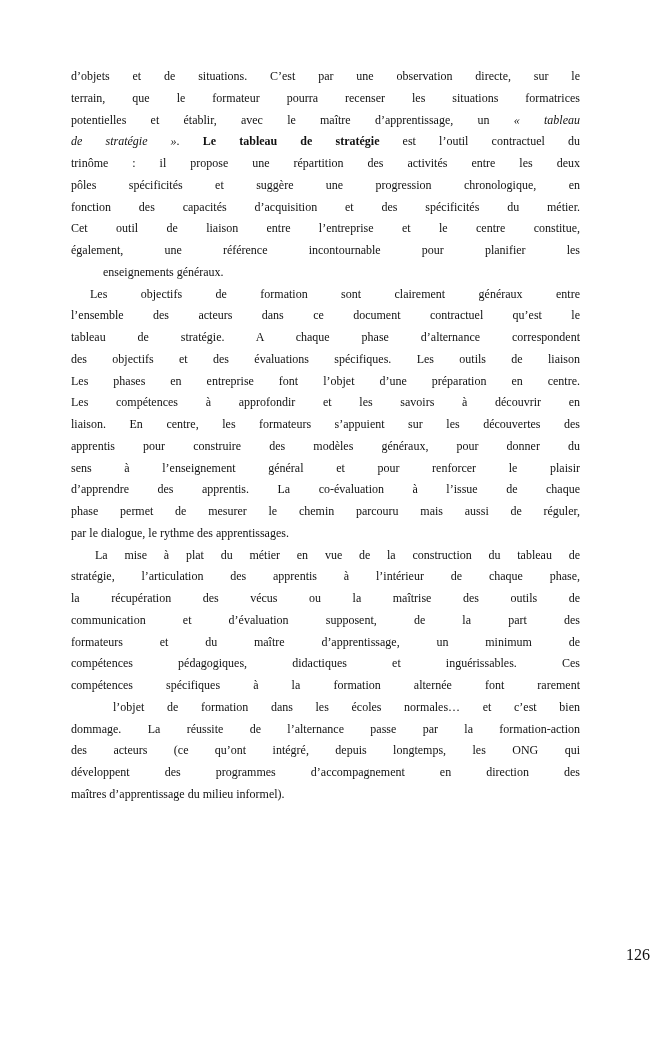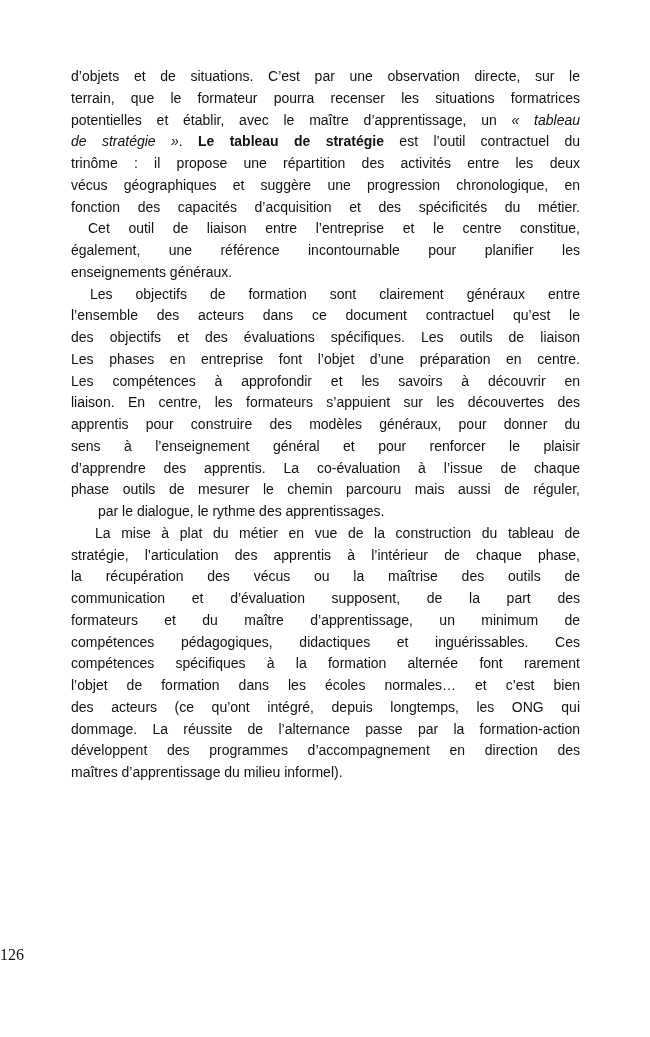--- a/index.html
+++ b/index.html
@@ -2,81 +2,82 @@
 <html><head>
 <meta charset="utf-8">
 <style>
   html, body { margin: 0; padding: 0; background: #ffffff; }
   body { width: 650px; height: 1037px; position: relative; overflow: hidden; }
   .page {
     position: absolute; left: 0; top: 0; width: 650px; height: 1037px; background: #ffffff;
   }
   .text-block {
     position: absolute; left: 71px; top: 66px; width: 509px;
-    font-family: Liberation Sans, sans-serif;
-    font-size: 14px; line-height: 21.75px; color: #111111;
+    font-family: Liberation Serif, serif;
+    font-size: 12px; line-height: 21.75px; color: #111111;
   }
   .line {
     display: block; height: 21.75px; white-space: nowrap;
     text-align: justify; text-align-last: justify;
   }
   .line.last { text-align-last: left; }
   .line.indent { padding-left: 19px; }
   .line.indent2 { padding-left: 24px; }
   .it { font-style: italic; }
   .b { font-weight: bold; }
   .page-number {
-    position: absolute; left: 0; width: 650px; top: 946px; text-align: left;
+    position: absolute; left: 0; width: 650px; top: 946px; text-align: right;
     font-family: "Liberation Serif", "DejaVu Serif", serif; font-size: 16px; color: #111111;
   }
 </style>
 </head>
 <body>
 
 <div class="page">
   <div class="text-block">
 
     <div>
       <span class="line" style="white-space: normal;"><span>d’objets et de situations. C’est par une observation directe, sur le</span></span>
       <span class="line" style="white-space: normal;"><span>terrain, que le formateur pourra recenser les situations formatrices</span></span>
       <span class="line" style="white-space: normal;"><span>potentielles et établir, avec le maître d’apprentissage, un </span><span class="it">« tableau</span></span>
       <span class="line" style="white-space: normal;"><span class="it">de stratégie »</span><span>. </span><span class="b">Le tableau de stratégie</span><span> est l’outil contractuel du</span></span>
       <span class="line" style="white-space: normal;"><span>trinôme : il propose une répartition des activités entre les deux</span></span>
-      <span class="line" style="white-space: normal;"><span>vécus géographiques et suggère une progression chronologique, en</span></span>
+      <span class="line" style="white-space: normal;"><span>pôles spécificités et suggère une progression chronologique, en</span></span>
       <span class="line" style="white-space: normal;"><span>fonction des capacités d’acquisition et des spécificités du métier.</span></span>
-      <span class="line" style="white-space: normal; margin-left: 17px;"><span>Cet outil de liaison entre l’entreprise et le centre constitue,</span></span>
+      <span class="line" style="white-space: normal;"><span>Cet outil de liaison entre l’entreprise et le centre constitue,</span></span>
       <span class="line" style="white-space: normal;"><span>également, une référence incontournable pour planifier les</span></span>
-      <span class="line last" style="white-space: normal;"><span>enseignements généraux.</span></span>
+      <span class="line last" style="white-space: normal; margin-left: 32px;"><span>enseignements généraux.</span></span>
     </div>
 
     <div>
       <span class="line indent" style="white-space: normal;"><span>Les objectifs de formation sont clairement généraux entre</span></span>
       <span class="line" style="white-space: normal;"><span>l’ensemble des acteurs dans ce document contractuel qu’est le</span></span>
+      <span class="line" style="white-space: normal;"><span>tableau de stratégie. A chaque phase d’alternance correspondent</span></span>
       <span class="line" style="white-space: normal;"><span>des objectifs et des évaluations spécifiques. Les outils de liaison</span></span>
       <span class="line" style="white-space: normal;"><span>Les phases en entreprise font l’objet d’une préparation en centre.</span></span>
       <span class="line" style="white-space: normal;"><span>Les compétences à approfondir et les savoirs à découvrir en</span></span>
       <span class="line" style="white-space: normal;"><span>liaison. En centre, les formateurs s’appuient sur les découvertes des</span></span>
       <span class="line" style="white-space: normal;"><span>apprentis pour construire des modèles généraux, pour donner du</span></span>
       <span class="line" style="white-space: normal;"><span>sens à l’enseignement général et pour renforcer le plaisir</span></span>
       <span class="line" style="white-space: normal;"><span>d’apprendre des apprentis. La co-évaluation à l’issue de chaque</span></span>
-      <span class="line" style="white-space: normal;"><span>phase outils de mesurer le chemin parcouru mais aussi de réguler,</span></span>
-      <span class="line last" style="white-space: normal; margin-left: 27px;"><span>par le dialogue, le rythme des apprentissages.</span></span>
+      <span class="line" style="white-space: normal;"><span>phase permet de mesurer le chemin parcouru mais aussi de réguler,</span></span>
+      <span class="line last" style="white-space: normal;"><span>par le dialogue, le rythme des apprentissages.</span></span>
     </div>
 
     <div>
       <span class="line indent2" style="white-space: normal;"><span>La mise à plat du métier en vue de la construction du tableau de</span></span>
       <span class="line" style="white-space: normal;"><span>stratégie, l’articulation des apprentis à l’intérieur de chaque phase,</span></span>
       <span class="line" style="white-space: normal;"><span>la récupération des vécus ou la maîtrise des outils de</span></span>
       <span class="line" style="white-space: normal;"><span>communication et d’évaluation supposent, de la part des</span></span>
       <span class="line" style="white-space: normal;"><span>formateurs et du maître d’apprentissage, un minimum de</span></span>
       <span class="line" style="white-space: normal;"><span>compétences pédagogiques, didactiques et inguérissables. Ces</span></span>
       <span class="line" style="white-space: normal;"><span>compétences spécifiques à la formation alternée font rarement</span></span>
-      <span class="line" style="white-space: normal;"><span>l’objet de formation dans les écoles normales… et c’est bien</span></span>
+      <span class="line" style="white-space: normal; margin-left: 42px;"><span>l’objet de formation dans les écoles normales… et c’est bien</span></span>
+      <span class="line" style="white-space: normal;"><span>dommage. La réussite de l’alternance passe par la formation-action</span></span>
       <span class="line" style="white-space: normal;"><span>des acteurs (ce qu’ont intégré, depuis longtemps, les ONG qui</span></span>
-      <span class="line" style="white-space: normal;"><span>dommage. La réussite de l’alternance passe par la formation-action</span></span>
       <span class="line" style="white-space: normal;"><span>développent des programmes d’accompagnement en direction des</span></span>
       <span class="line last" style="white-space: normal;"><span>maîtres d’apprentissage du milieu informel).</span></span>
     </div>
 
   </div>
 
   <div class="page-number">126</div>
 </div>
 
 </body></html>

